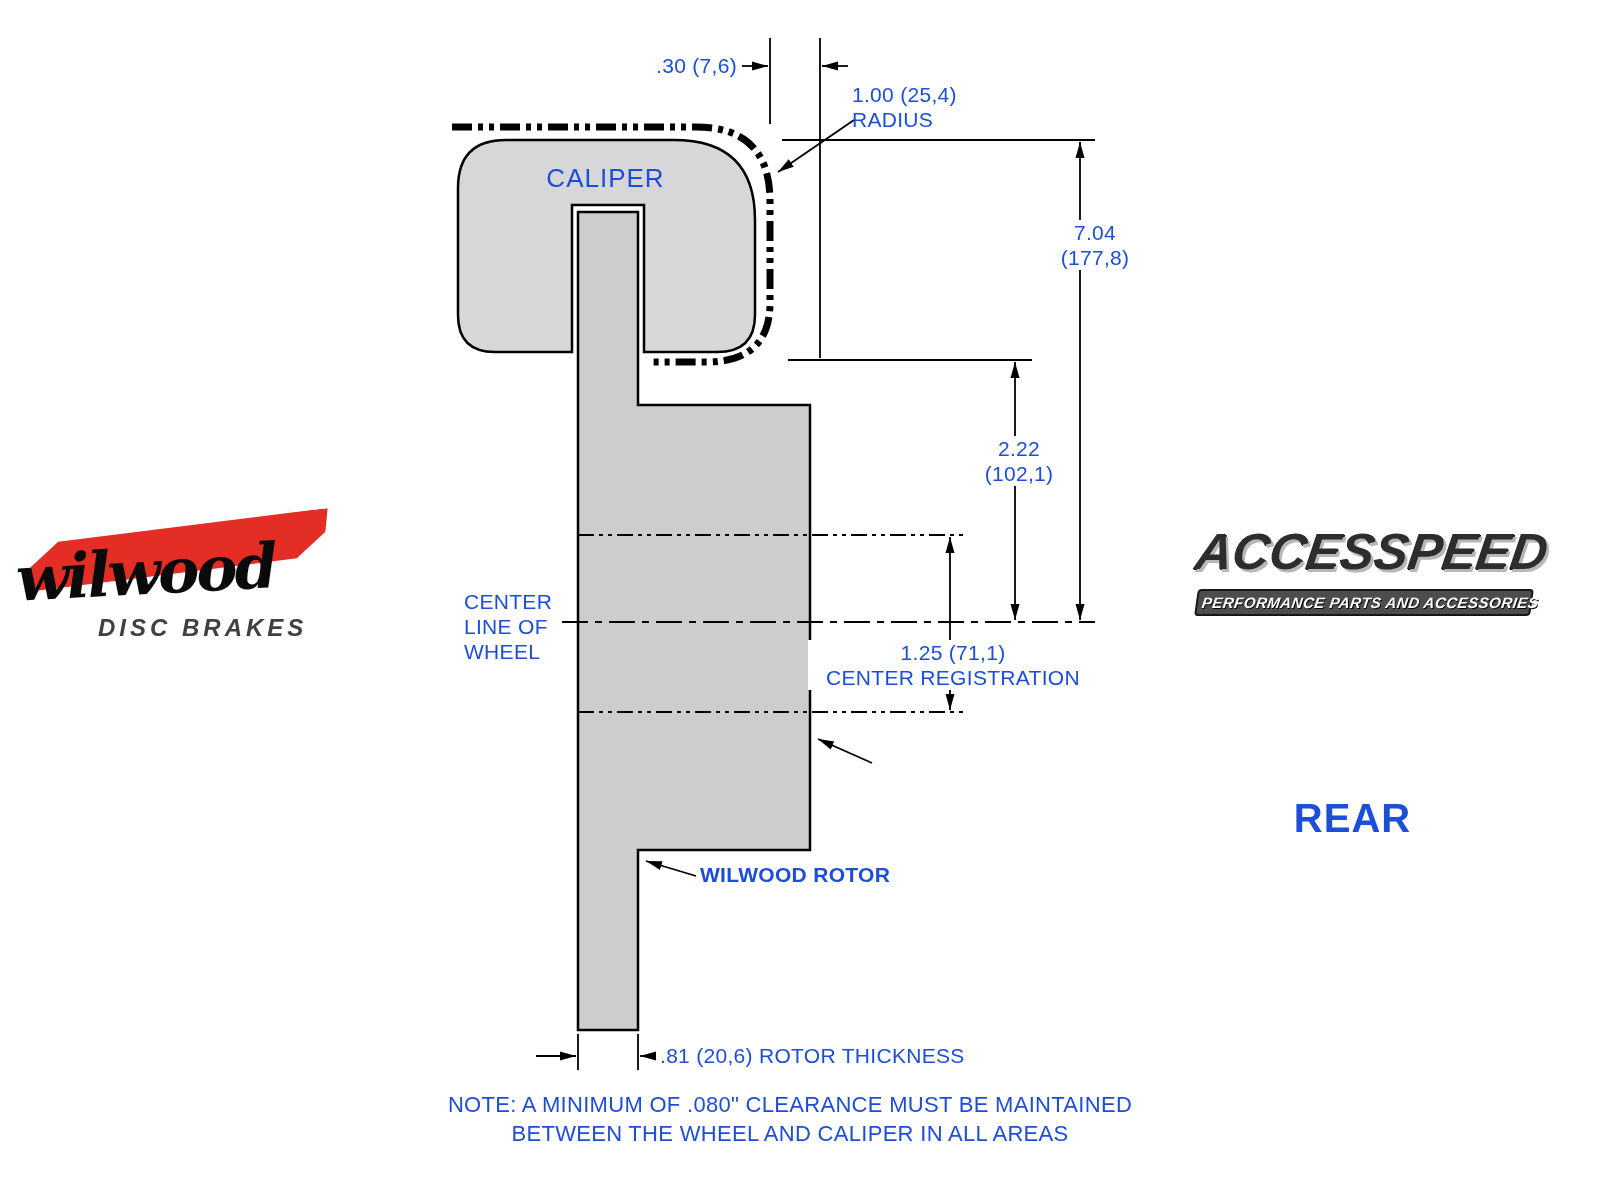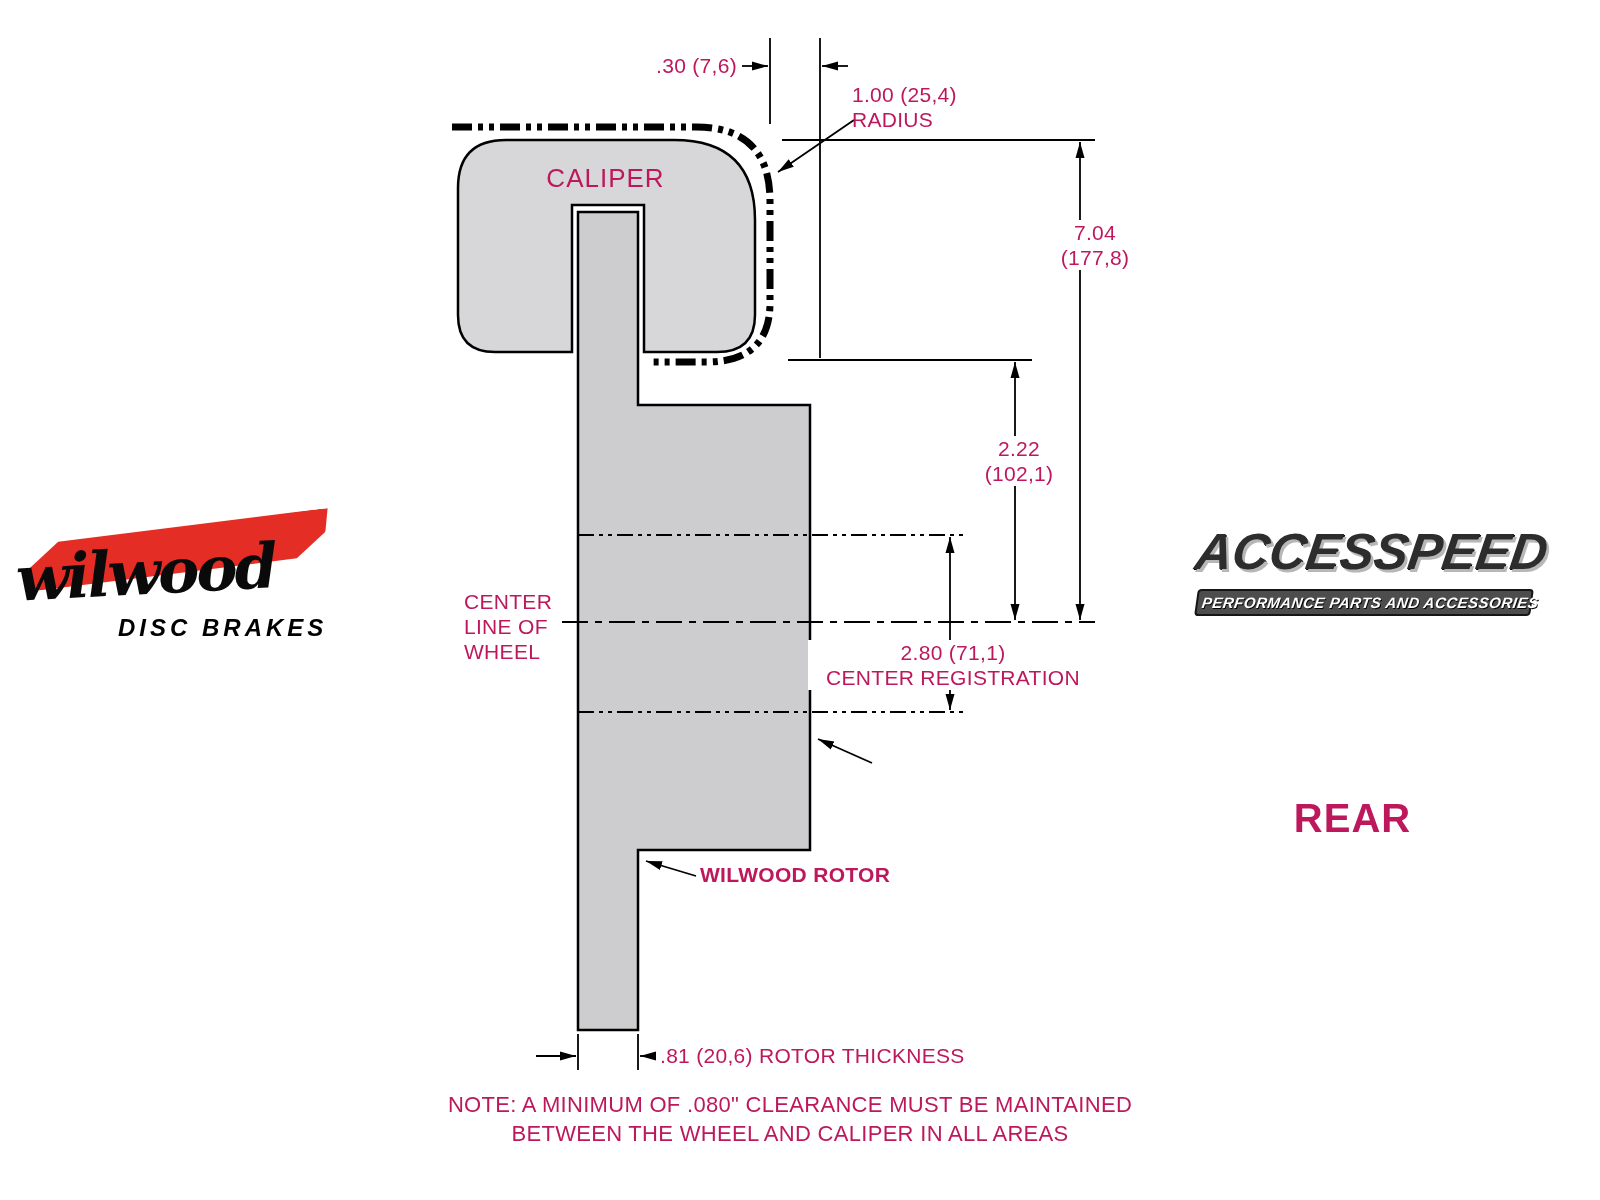--- a/index.html
+++ b/index.html
@@ -2,21 +2,21 @@
 <html><head>
 <meta charset="utf-8">
 <style>
   html,body { margin:0; padding:0; background:#fff; }
   .stage {
     position:relative; width:1600px; height:1200px; background:#ffffff;
     font-family:"Liberation Sans", sans-serif; overflow:hidden; color:#0f0f0f;
   }
   svg { position:absolute; left:0; top:0; }
   .lbl {
-    position:absolute; font-size:21px; line-height:25px; color:#be185d;
+    position:absolute; font-size:21px; line-height:25px; color:#1d4ed8;
     white-space:pre-line; letter-spacing:0.3px;
   }
   .center { text-align:center; }
   .right { text-align:right; }
   .bg { background:#ffffff; padding:0 3px; }
   .caliper-lbl { font-size:26px; letter-spacing:1px; }
   .note-lbl { font-size:22px; line-height:29px; }
   .rear-lbl { font-size:40px; font-weight:bold; letter-spacing:1px; }
 
   
@@ -27,21 +27,21 @@
     color:#0a0a0a; transform:rotate(-3deg);
   }
   .wilwood .brush {
     position:absolute; left:18px; top:6px; width:295px; height:52px;
     background:#e32219; transform:rotate(-6deg) skewX(-30deg);
     clip-path:polygon(0 55%, 6% 10%, 97% 0, 100% 45%, 94% 90%, 4% 100%);
     opacity:0.95;
   }
   .wilwood .sub {
     position:absolute; left:86px; top:96px; font-weight:bold; font-style:italic;
-    font-size:24px; letter-spacing:4px; color:#000000;margin-left:20px;
+    font-size:24px; letter-spacing:4px; color:#404040;
   }
 
   
   .accesspeed { position:absolute; left:1196px; top:522px; width:336px; }
   .accesspeed .title {
     font-weight:bold; font-style:italic; font-size:51px; letter-spacing:0px;
     color:#2d2d2d; transform:skewX(-8deg);
     text-shadow:3px 3px 0 #b7b7b7, 1px 1px 0 #000;
     white-space:nowrap;
   }
@@ -112,21 +112,21 @@
   <div class="lbl center bg" style="left:1036px; top:220px; width:112px;">7.04
 (177,8)</div>
 
   <div class="lbl center bg" style="left:962px; top:436px; width:108px;">2.22
 (102,1)</div>
 
   <div class="lbl" style="left:464px; top:589px;">CENTER
 LINE OF
 WHEEL</div>
 
-  <div class="lbl center bg" style="left:808px; top:640px; width:284px;">2.80 (71,1)
+  <div class="lbl center bg" style="left:808px; top:640px; width:284px;">1.25 (71,1)
 CENTER REGISTRATION</div>
 
 
   <div class="lbl" style="left:700px; top:862px;font-weight:bold;">WILWOOD ROTOR</div>
 
   <div class="lbl" style="left:660px; top:1043px;">.81 (20,6) ROTOR THICKNESS</div>
 
   <div class="lbl note-lbl center" style="left:440px; top:1090px; width:700px;">NOTE: A MINIMUM OF .080" CLEARANCE MUST BE MAINTAINED
 BETWEEN THE WHEEL AND CALIPER IN ALL AREAS</div>
 

